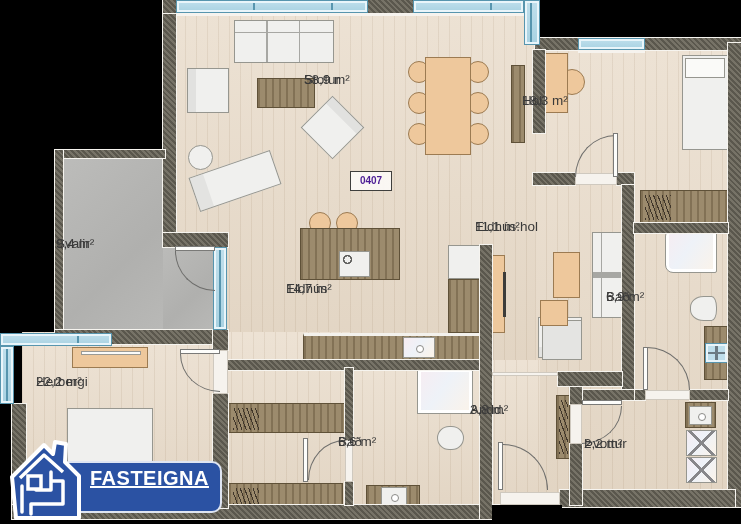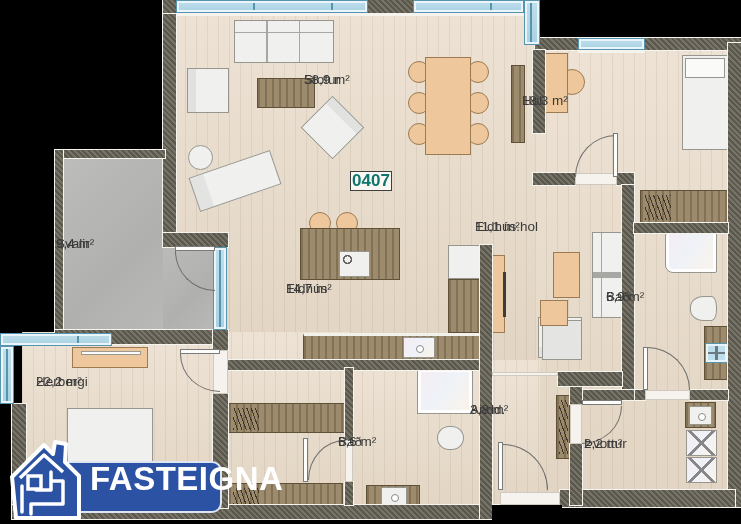--- a/index.html
+++ b/index.html
@@ -36,25 +36,25 @@
   .sofa-bands{background-image:linear-gradient(90deg,rgba(0,0,0,0) 0 32%,#a7a7a3 32% 33.5%,rgba(0,0,0,0) 33.5% 65%,#a7a7a3 65% 66.5%,rgba(0,0,0,0) 66.5%),linear-gradient(rgba(0,0,0,0) 0 11px,#a7a7a3 11px 12px,rgba(0,0,0,0) 12px);}
   .sofa-bands-v{background-image:linear-gradient(rgba(0,0,0,0) 0 47%,#a7a7a3 47% 53%,rgba(0,0,0,0) 53%),linear-gradient(90deg,rgba(0,0,0,0) 0 8px,#a7a7a3 8px 9px,rgba(0,0,0,0) 9px);}
   .irid{background:linear-gradient(125deg,#f7ecf1,#eef2f8 45%,#fbf3e9);border:1px solid #96968f;}
   .xm{background-image:linear-gradient(45deg,rgba(0,0,0,0) 46%,#87878a 46% 54%,rgba(0,0,0,0) 54%),
       linear-gradient(135deg,rgba(0,0,0,0) 46%,#87878a 46% 54%,rgba(0,0,0,0) 54%),
       linear-gradient(125deg,#f4ecf2,#eef2f8 45%,#fbf3e9);}
   .dot::after{content:"";position:absolute;left:50%;top:50%;width:6px;height:6px;margin:-3px 0 0 -3px;
       border:1px solid #8b8b88;border-radius:50%;background:#fff;}
   .burners{display:flex;flex-wrap:wrap;gap:3px;padding:3px;}
   .burners span{position:static;width:9px;height:9px;border:1.6px solid #5e5e5c;border-radius:50%;}
-  .unitbox{border:1.6px solid #3f3f3d;background:rgba(252,250,246,.92);color:#0f766e;
-      font-size:17px;font-weight:bold;text-align:center;line-height:17px;}
+  .unitbox{border:1.6px solid #3f3f3d;background:rgba(252,250,246,.92);color:#4c1d95;
+      font-size:10px;font-weight:bold;text-align:center;line-height:17px;}
   .logo-panel{background:#2b52a3;border:2px solid #dfe5f2;border-radius:10px;color:#fff;
       padding:3px 4px 2px 28px;text-align:center;}
-  .logo-l1{font-weight:bold;font-size:33px;line-height:25px;letter-spacing:.5px;}
+  .logo-l1{font-weight:bold;font-size:20px;line-height:25px;letter-spacing:.5px;text-decoration:underline;}
   .logo-l2{font-weight:bold;font-size:20.5px;line-height:20px;letter-spacing:.4px;}
 </style>
 </head>
 <body>
 
 <div id="plan">
 
   <div class="fl" style="left:163px;top:0;width:377px;height:368px;"></div>
   <div class="fl" style="left:535px;top:43px;width:200px;height:464px;"></div>
   <div class="fl" style="left:22px;top:332px;width:328px;height:187px;"></div>

